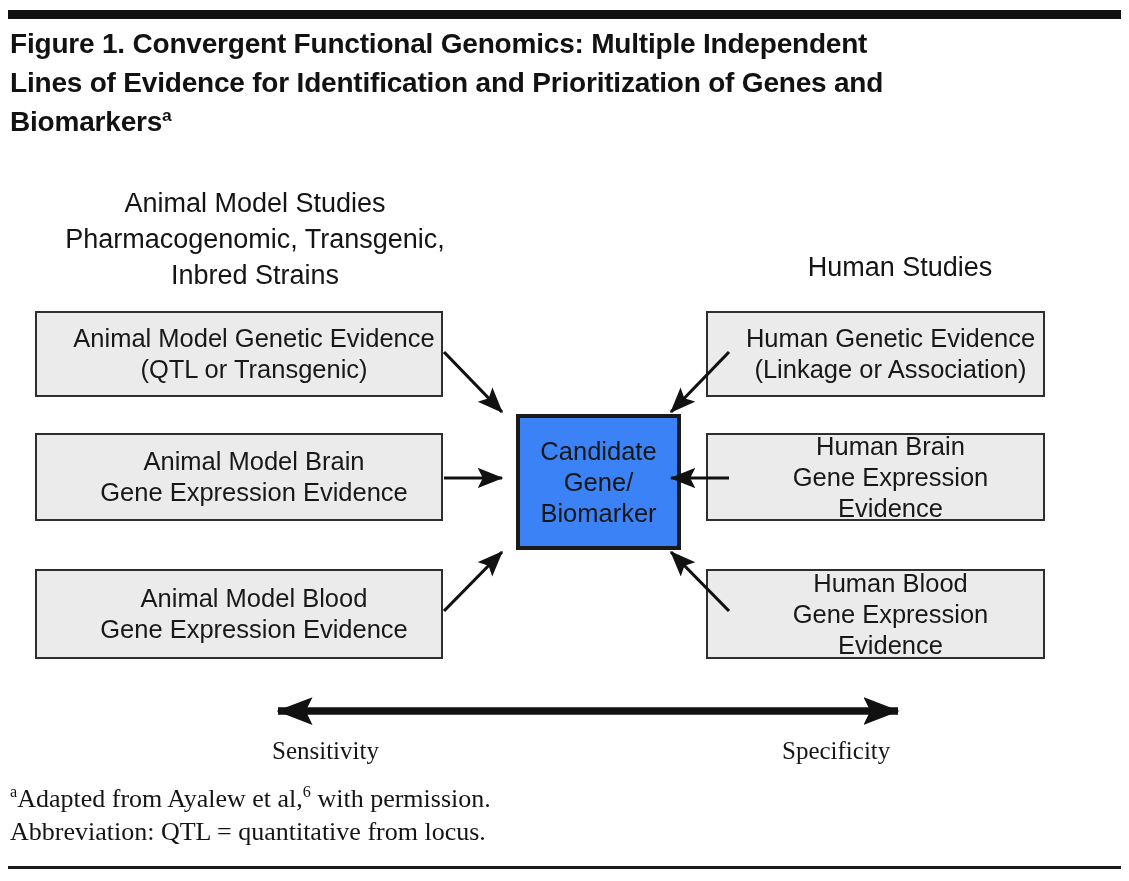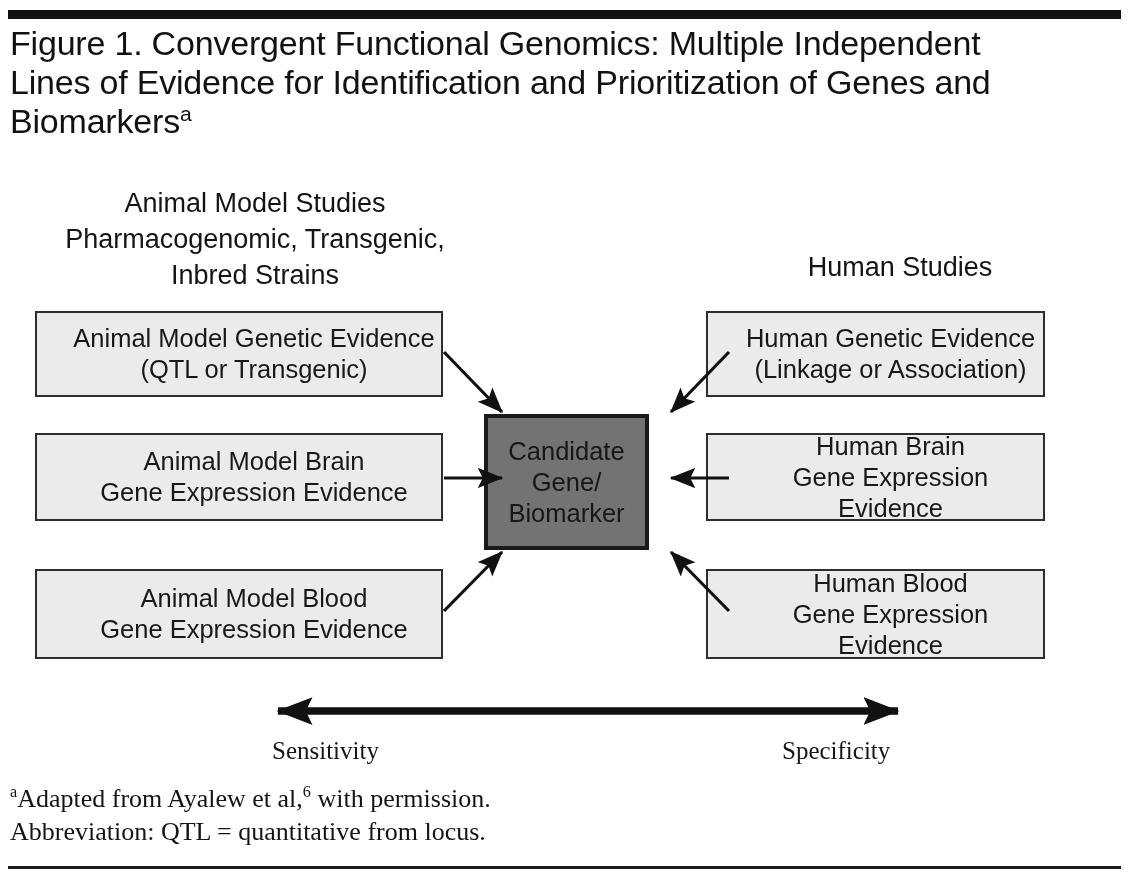--- a/index.html
+++ b/index.html
@@ -25,22 +25,22 @@
     height: 9px;
     background: #111111;
   }
 
   
   .fig-title {
     position: absolute;
     left: 10px;
     top: 24px;
     width: 1060px;
-    font-size: 34px;
-    font-weight: normal;
+    font-size: 28px;
+    font-weight: bold;
     line-height: 39px;
     letter-spacing: -0.2px;
     color: #121212;
   }
   .fig-title sup {
     font-size: 0.62em;
     vertical-align: super;
     line-height: 0;
   }
 
@@ -86,25 +86,25 @@
   .ev-left  { left: 35px;  width: 408px; }
   .ev-right { left: 706px; width: 339px; }
   .row-1 { top: 300px; height: 86px; }
   .row-2 { top: 422px; height: 88px; }
   .row-3 { top: 558px; height: 90px; }
 
   
   #center-box {
     position: absolute;
     box-sizing: border-box;
-    left: 484px;
+    left: 516px;
     top: 403px;
     width: 165px;
     height: 136px;
-    background: #737373;
+    background: #3b82f6;
     border: 4px solid #1a1a1a;
     display: flex;
     align-items: center;
     justify-content: center;
     text-align: center;
     font-size: 25.5px;
     line-height: 31px;
     color: #171717;
     white-space: pre-line;
   }

